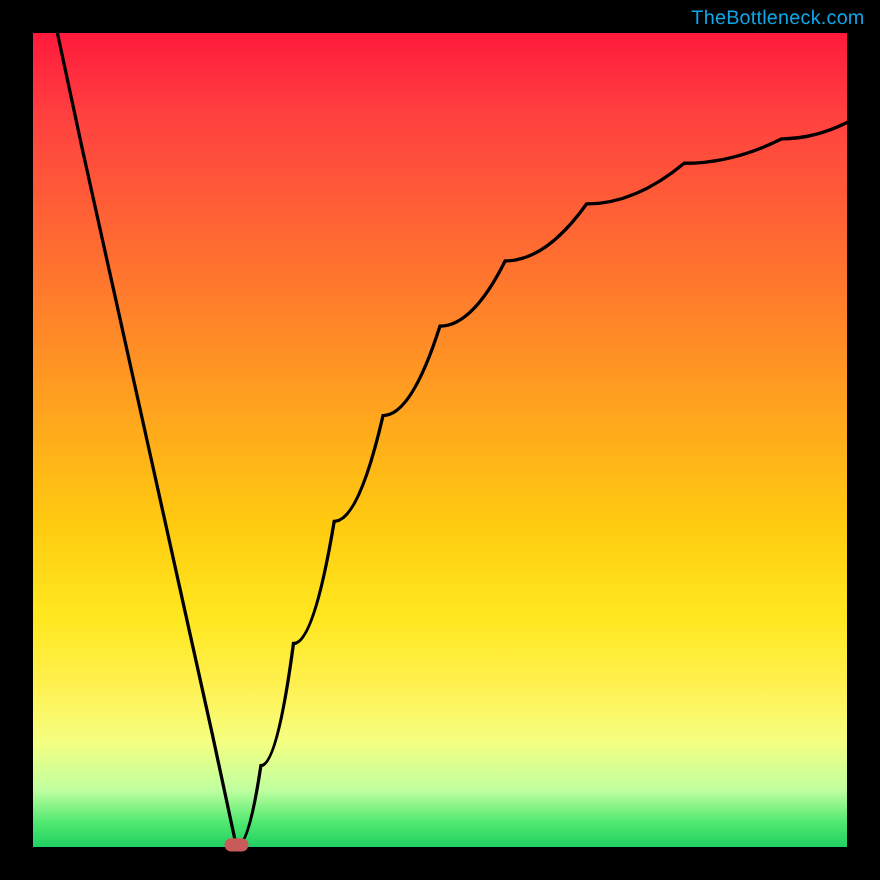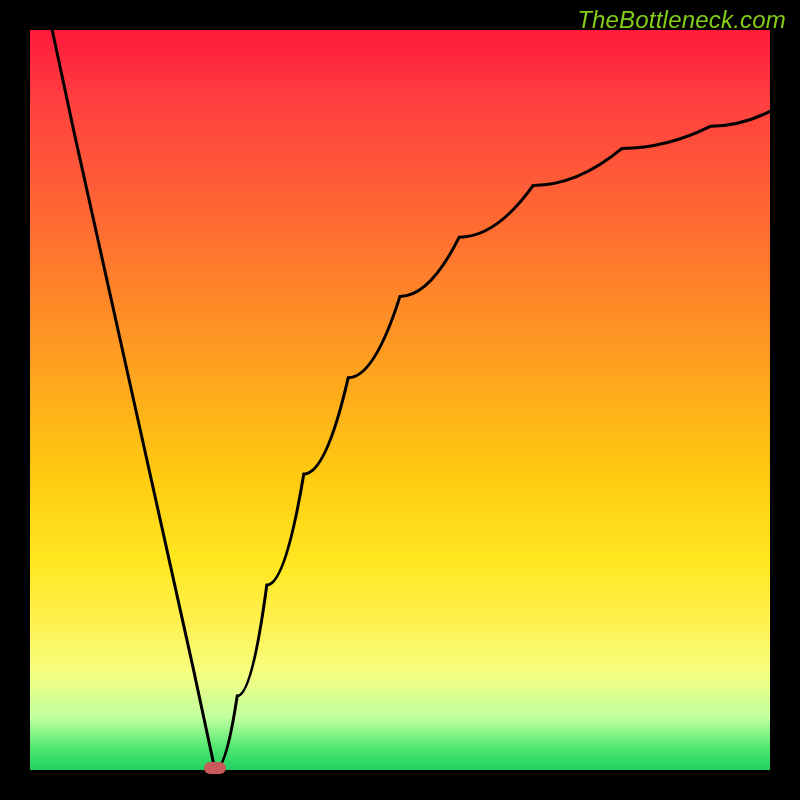--- a/index.html
+++ b/index.html
@@ -36,26 +36,25 @@
       #fff050 80%,
       #f5ff80 87%,
       #c0ffa0 93%,
       #50e870 97%,
       #20d060 100%);
   }
   .watermark {
     position: absolute;
     top: 6px;
     right: 14px;
-    color: #84cc16;
-    font-size: 24px;
+    color: #0ea5e9;
+    font-size: 18px;
     font-weight: 500;
     letter-spacing: 0.2px;
     user-select: none;
-    font-style: italic;
   }
   svg.curve {
     position: absolute;
     left: 0;
     top: 0;
     width: 740px;
     height: 740px;
     overflow: visible;
   }
   .minimum-marker {

